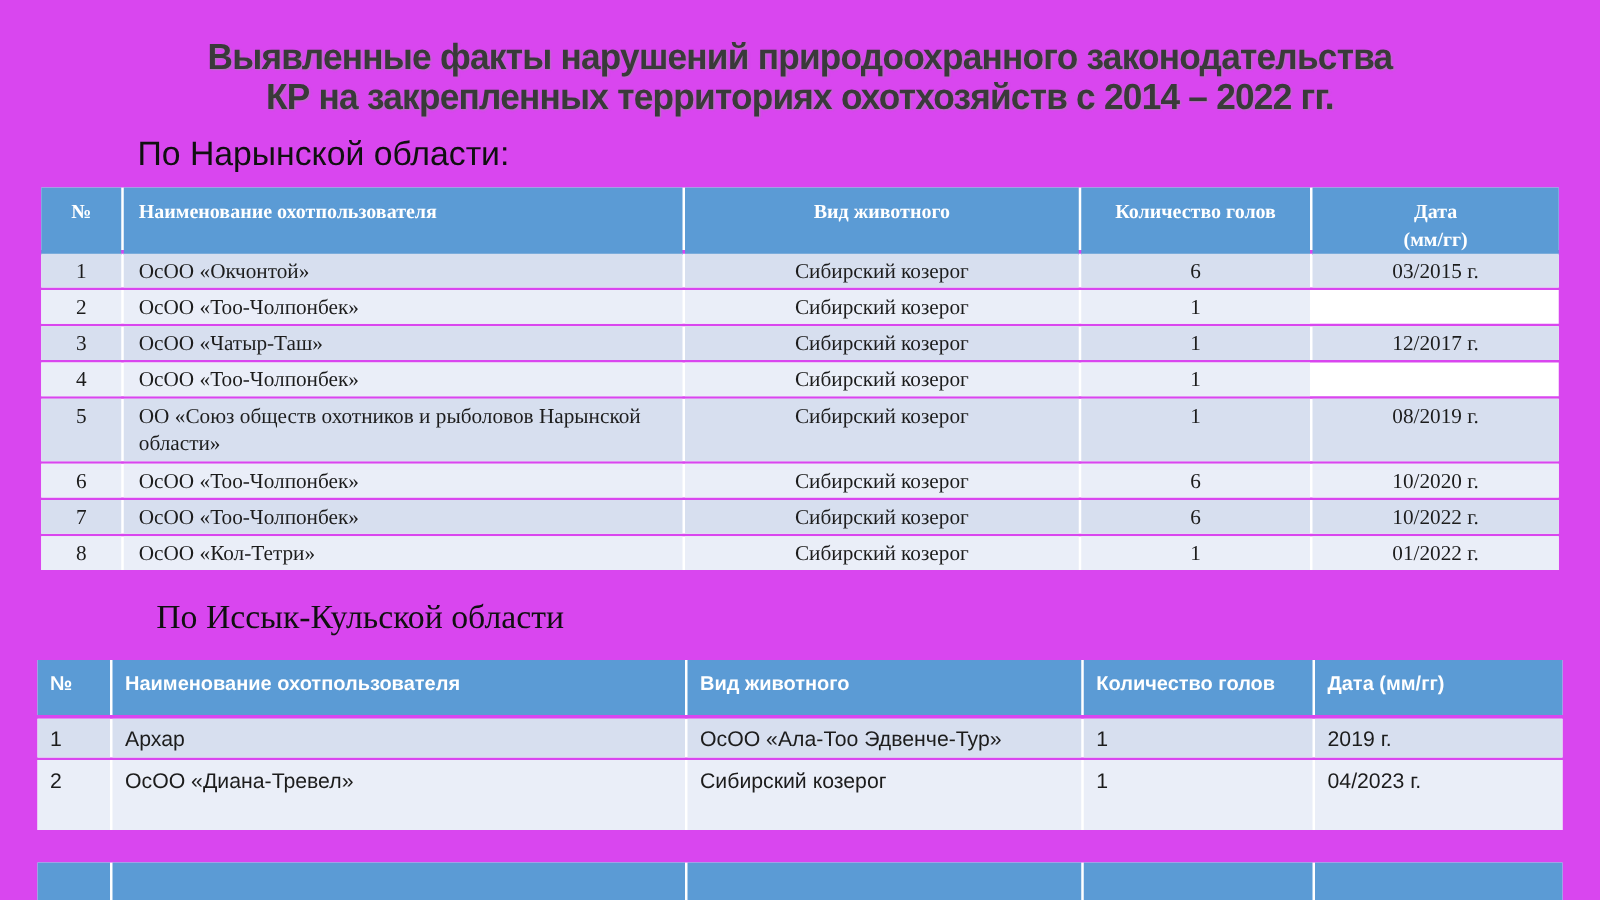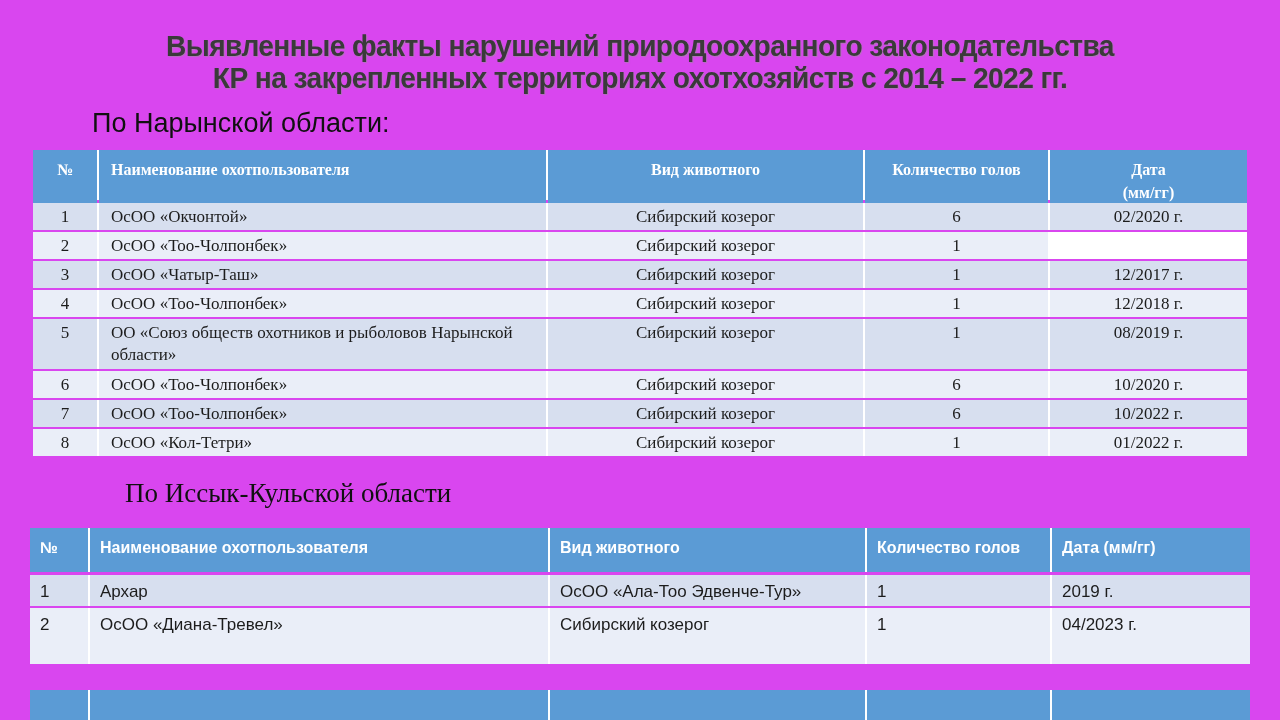--- a/index.html
+++ b/index.html
@@ -10,21 +10,21 @@
   
   .title{
     position:absolute;left:0;top:30px;width:1280px;text-align:center;
     font-family:"Liberation Sans",sans-serif;font-weight:600;
     font-size:29px;line-height:1.12;color:#3a3a3a;letter-spacing:-0.6px;
     text-shadow:1px 1px 1px rgba(150,150,150,0.55);
     transform:scaleX(0.97);transform-origin:center top;
   }
   
   .heading-naryn{
-    position:absolute;left:92px;top:108px;
+    position:absolute;left:110px;top:108px;
     font-family:"Liberation Sans",sans-serif;font-size:27px;color:#101010;
   }
   .heading-issyk{
     position:absolute;left:125px;top:478px;
     font-family:"Liberation Serif",serif;font-size:27px;color:#101010;
   }
   
   .grid{display:grid;column-gap:2px;background:#ffffff;}
   .hc{background:var(--blue);color:#ffffff;white-space:pre-line;}
   .bc{white-space:pre-line;color:#1c1c1c;}
@@ -86,41 +86,40 @@
         <div class="cell hc a-center">Количество голов</div>
         <div class="cell hc a-center">Дата
 (мм/гг)</div>
       </div>
     <div id="t1-body">
         <div class="grid body-row row-dark ">
           <div class="cell bc a-center">1</div>
           <div class="cell bc a-left">ОсОО «Окчонтой»</div>
           <div class="cell bc a-center">Сибирский козерог</div>
           <div class="cell bc a-center">6</div>
-          <div class="cell bc a-center">02/2020 г.</div>
+          <div class="cell bc a-center">03/2015 г.</div>
         </div>
         <div class="grid body-row row-light ">
           <div class="cell bc a-center">2</div>
           <div class="cell bc a-left">ОсОО «Тоо-Чолпонбек»</div>
           <div class="cell bc a-center">Сибирский козерог</div>
           <div class="cell bc a-center">1</div>
         </div>
         <div class="grid body-row row-dark ">
           <div class="cell bc a-center">3</div>
           <div class="cell bc a-left">ОсОО «Чатыр-Таш»</div>
           <div class="cell bc a-center">Сибирский козерог</div>
           <div class="cell bc a-center">1</div>
           <div class="cell bc a-center">12/2017 г.</div>
         </div>
         <div class="grid body-row row-light ">
           <div class="cell bc a-center">4</div>
           <div class="cell bc a-left">ОсОО «Тоо-Чолпонбек»</div>
           <div class="cell bc a-center">Сибирский козерог</div>
           <div class="cell bc a-center">1</div>
-          <div class="cell bc a-center">12/2018 г.</div>
         </div>
         <div class="grid body-row row-dark ">
           <div class="cell bc a-center">5</div>
           <div class="cell bc a-left">ОО «Союз обществ охотников и рыболовов Нарынской
 области»</div>
           <div class="cell bc a-center">Сибирский козерог</div>
           <div class="cell bc a-center">1</div>
           <div class="cell bc a-center">08/2019 г.</div>
         </div>
         <div class="grid body-row row-light ">

